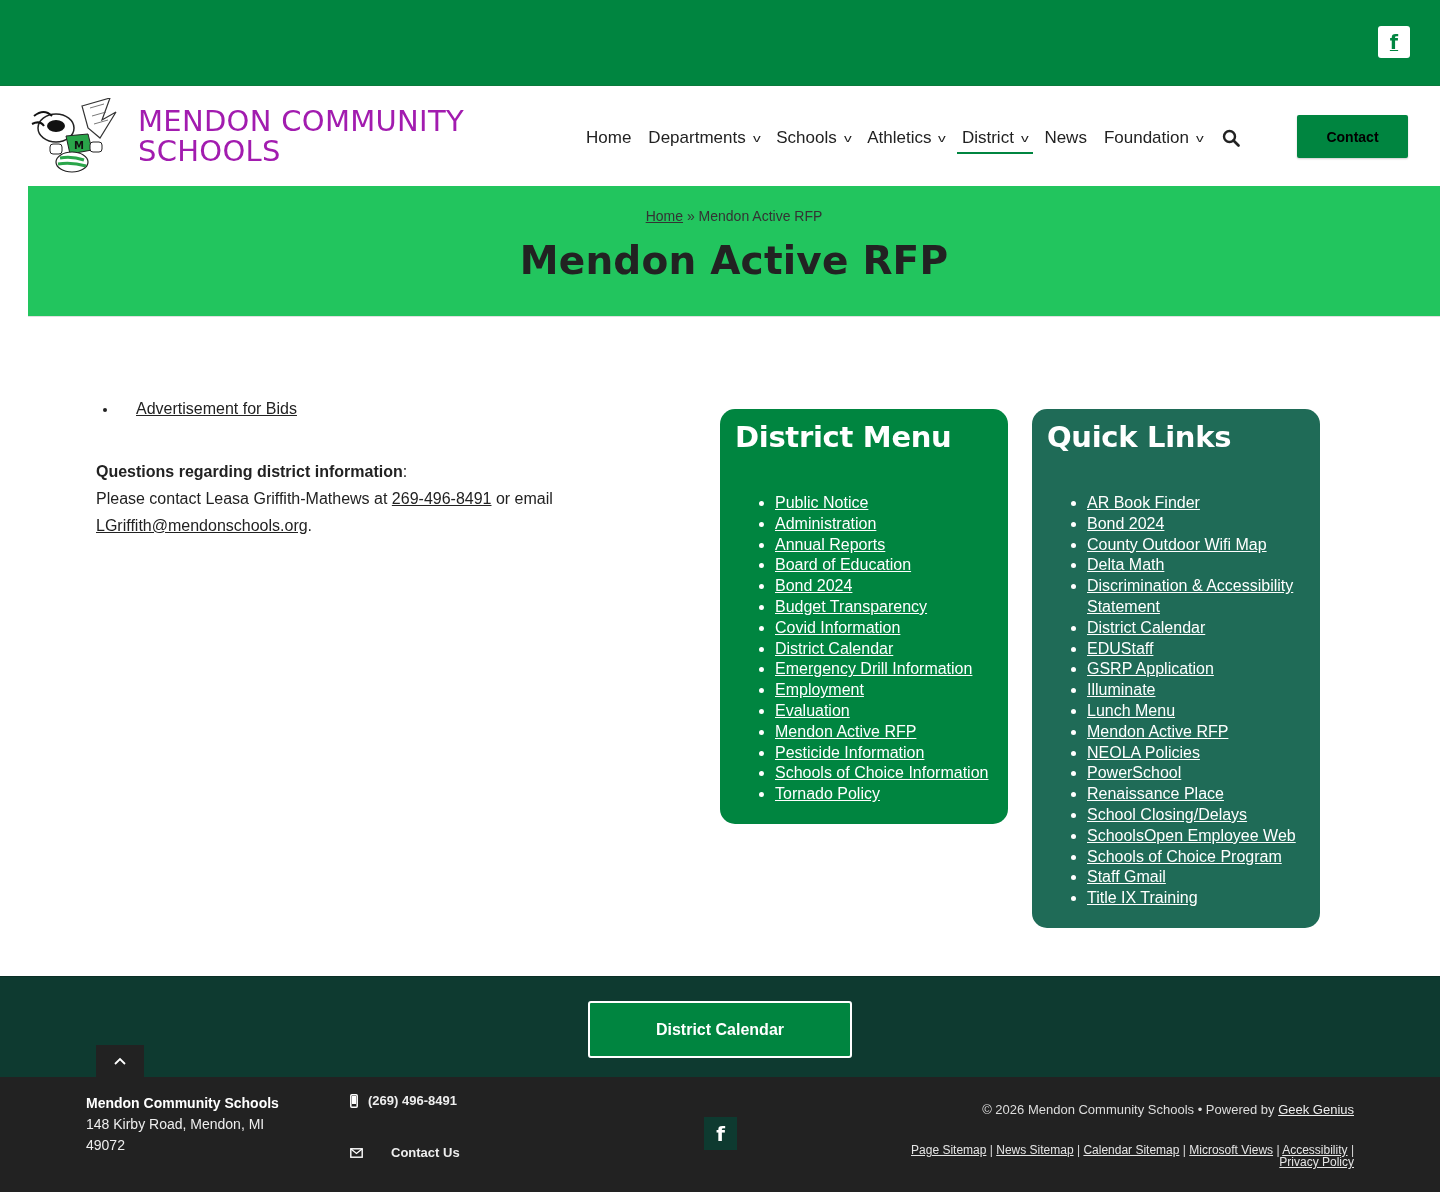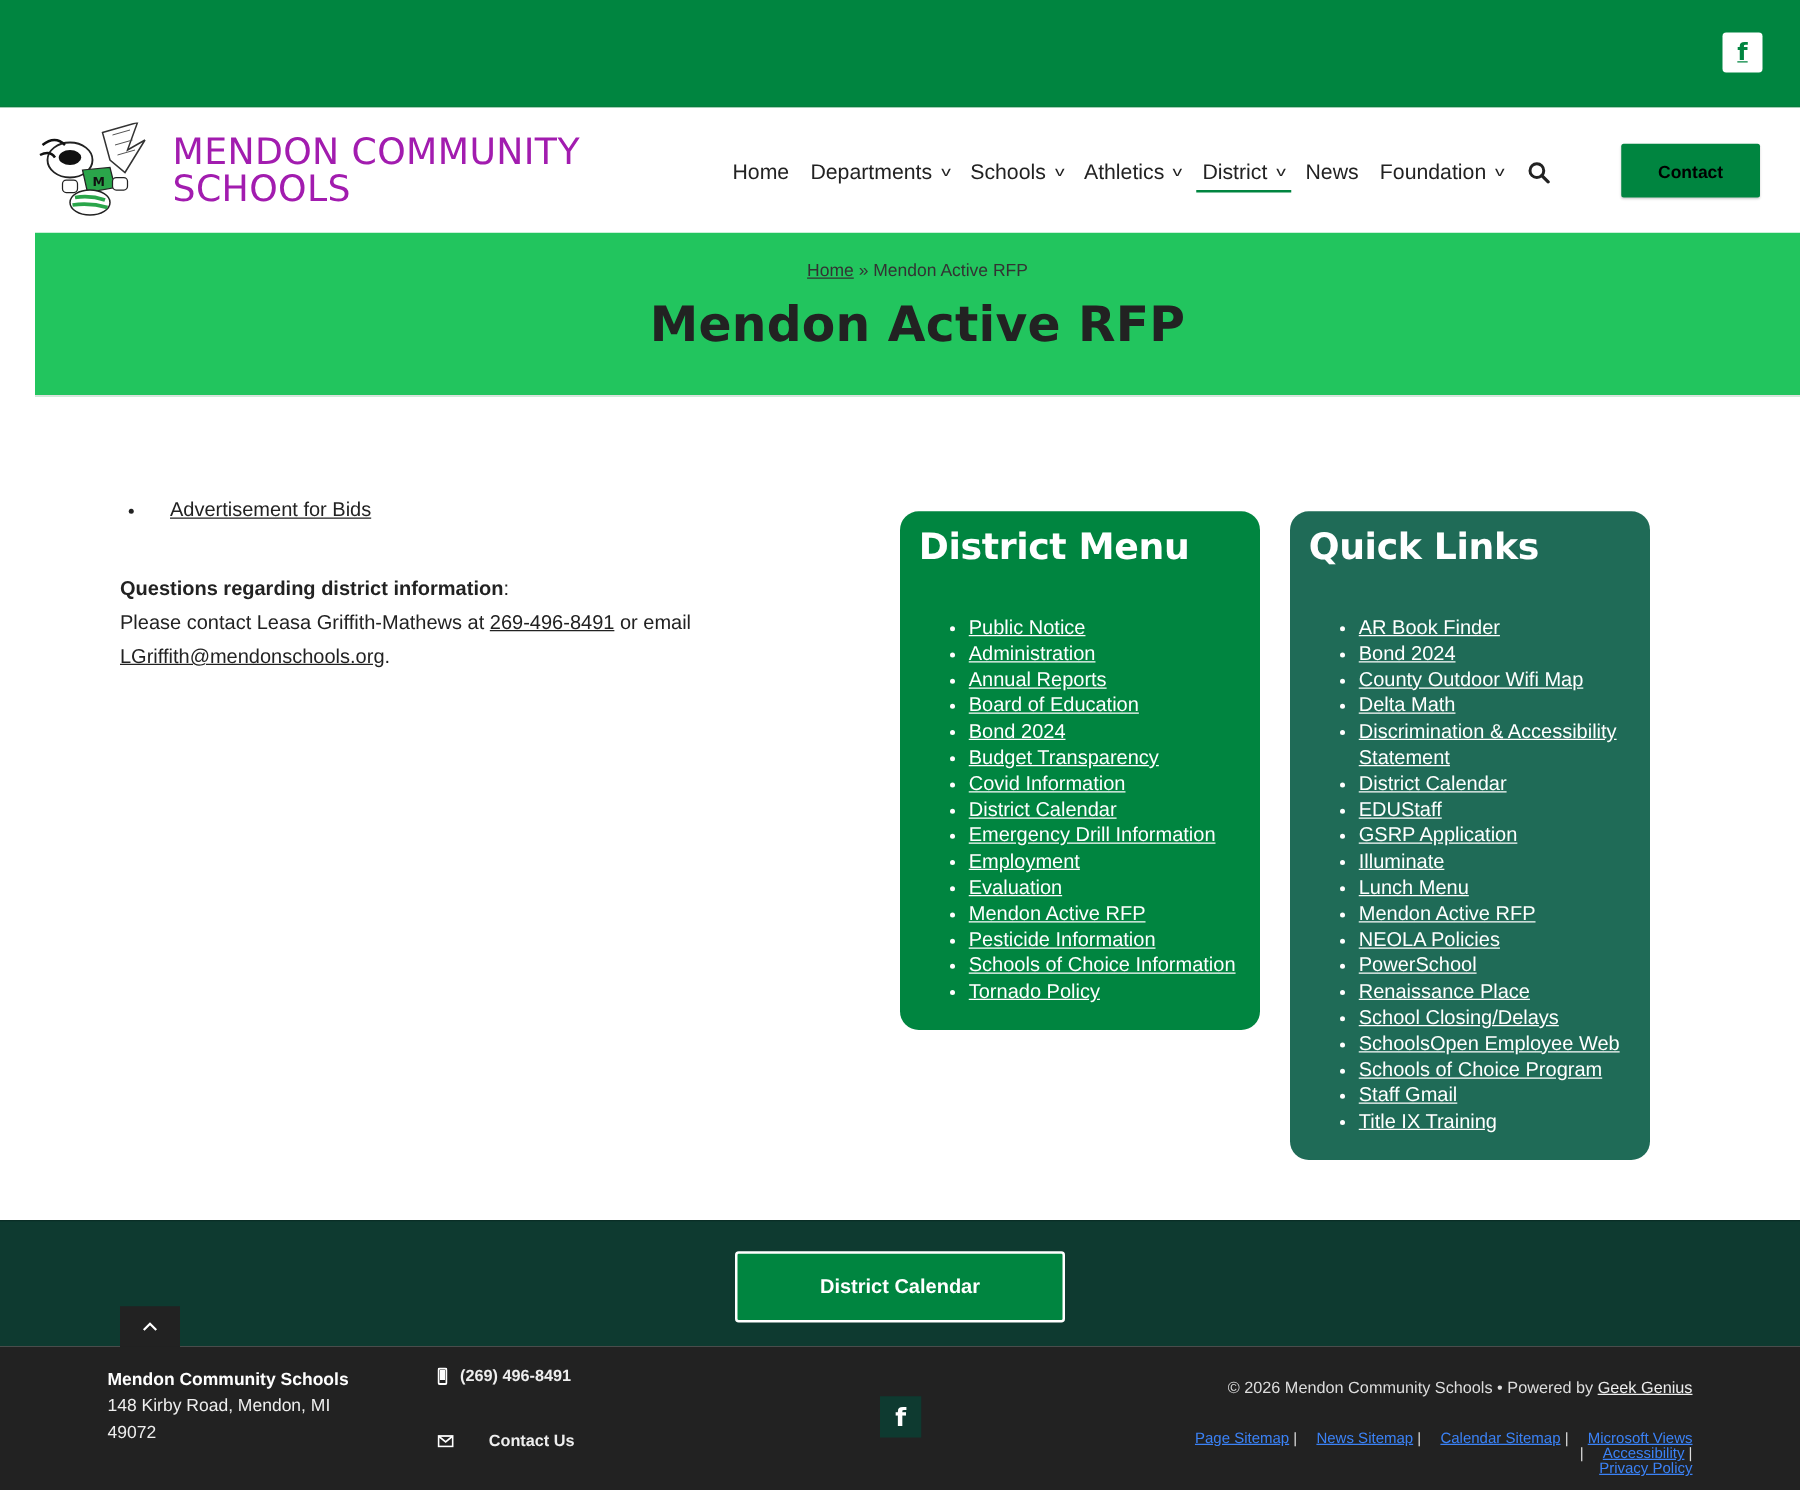--- a/index.html
+++ b/index.html
@@ -55,21 +55,21 @@
   
   .foot { height: 115px; background: #222; color: #eee; position: relative; font-size: 14px; }
   .addr { position: absolute; left: 86px; top: 16px; line-height: 21px; }
   .addr b { color: #fff; }
   .phone { position: absolute; left: 350px; top: 16px; font-weight: bold; font-size: 13px; display: flex; align-items: center; gap: 10px; }
   .mail { position: absolute; left: 350px; top: 68px; font-weight: bold; font-size: 13px; display: flex; align-items: center; gap: 28px; }
   .foot-fb { position: absolute; left: 704px; top: 40px; width: 33px; height: 33px; background: #0e3a30; color: #fff; font-weight: bold; font-size: 20px; display: flex; align-items: center; justify-content: center; font-family: "DejaVu Sans", sans-serif; }
   .copy { position: absolute; right: 86px; top: 25px; font-size: 13px; color: #ddd; }
   .copy a { text-decoration: underline; color: #eee; }
   .sitelinks { position: absolute; right: 86px; top: 67px; width: 460px; text-align: right; font-size: 12px; line-height: 12px; color: #ddd; }
-  .sitelinks a { text-decoration: underline; color: #3b82f6; margin-left: 12px; }
+  .sitelinks a { text-decoration: underline; color: #e5e5e5; }
 </style>
 </head>
 <body>
 
 <div class="topbar">
   <a href="#" class="fb">f</a>
 </div>
 
 <div class="header">
   <svg class="logo" viewBox="0 0 88 76">

